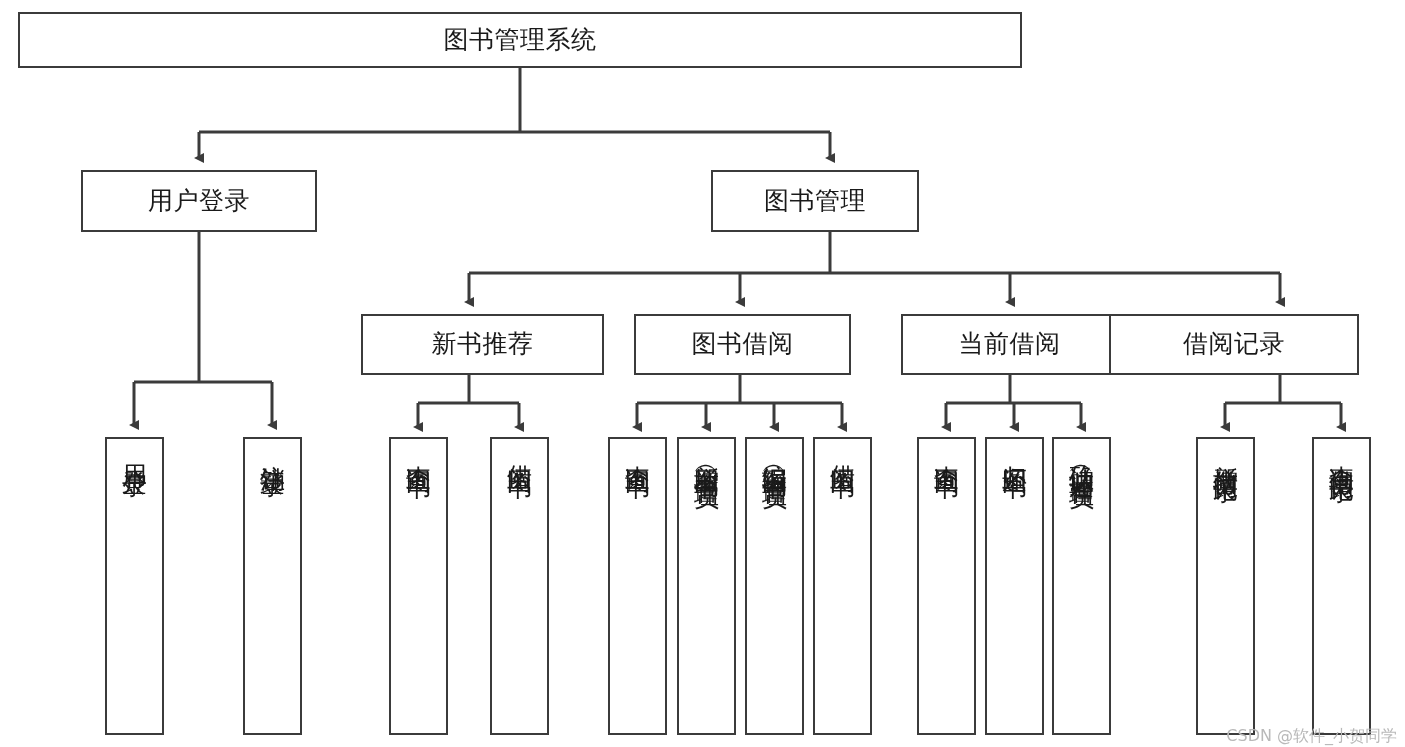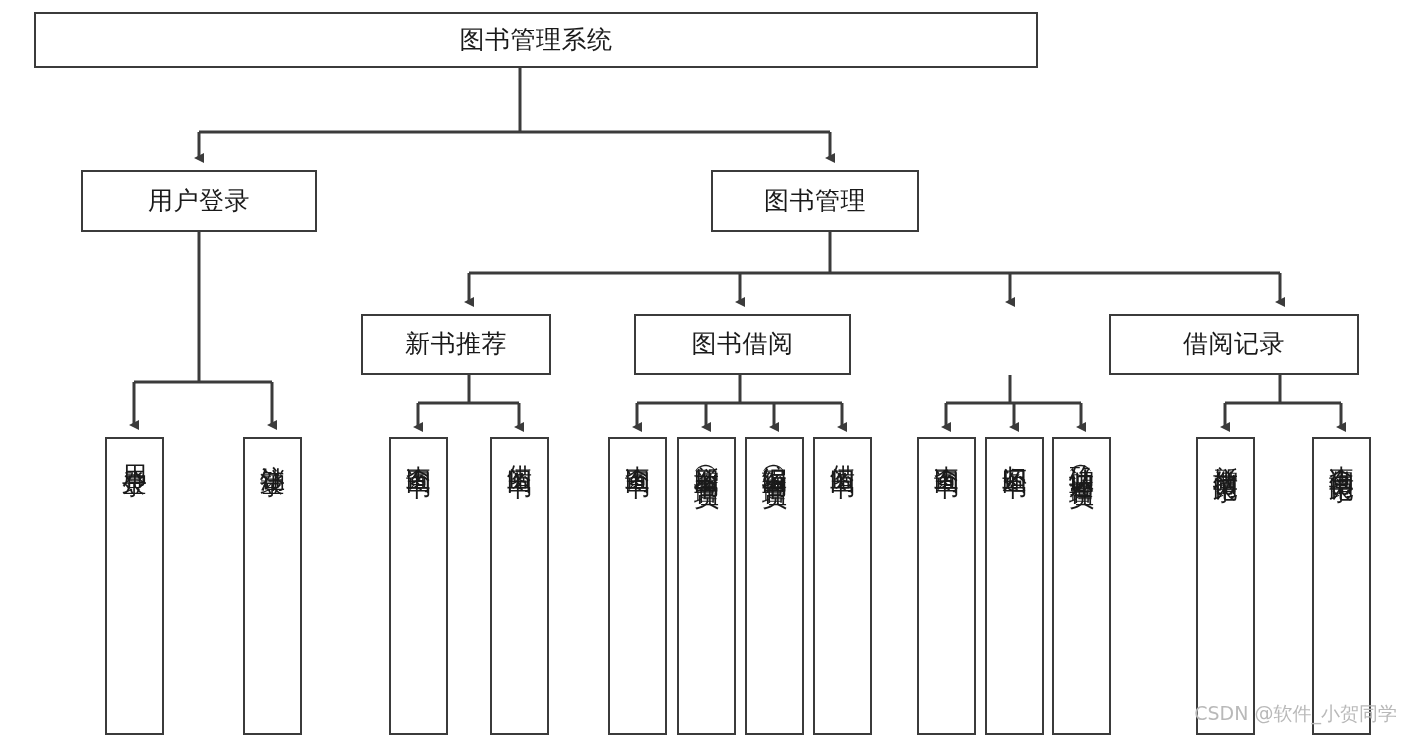--- a/index.html
+++ b/index.html
@@ -53,22 +53,22 @@
   .node.vert .node-label {
     writing-mode: vertical-rl;
     text-orientation: upright;
     font-size: 25px;
     line-height: 1.0;
     letter-spacing: 3px;
   }
   .watermark {
     position: absolute;
     right: 8px;
-    bottom: 20px;
-    font-size: 19px;
+    bottom: 0;
+    font-size: 16px;
     color: #b9b9b9;
     white-space: nowrap;
     user-select: none;
   }
 </style>
 </head>
 <body>
 
 <div id="diagram-root">
 
@@ -118,37 +118,40 @@
       <path d="M1014,403 L1014,427" marker-end="url(#arrow)"></path>
       <path d="M1081,403 L1081,427" marker-end="url(#arrow)"></path>
 
       <path d="M1280,375 L1280,403"></path>
       <path d="M1225,403 L1341,403"></path>
       <path d="M1225,403 L1225,427" marker-end="url(#arrow)"></path>
       <path d="M1341,403 L1341,427" marker-end="url(#arrow)"></path>
     </g>
   </svg>
 
-  <div class="node horiz" style="left:18px; top:12px; width:1004px; height:56px;margin-left:16px;">
+  <div class="node horiz" style="left:18px; top:12px; width:1004px; height:56px;">
     <span class="node-label">图书管理系统</span>
   </div>
 
   <div class="node horiz" style="left:81px; top:170px; width:236px; height:62px;">
     <span class="node-label">用户登录</span>
   </div>
   <div class="node horiz" style="left:711px; top:170px; width:208px; height:62px;">
     <span class="node-label">图书管理</span>
   </div>
 
-  <div class="node horiz" style="left:361px; top:314px; width:190px; height:61px;">
+  <div class="node horiz" style="left:361px; top:314px; width:243px; height:61px;">
     <span class="node-label">新书推荐</span>
   </div>
   <div class="node horiz" style="left:634px; top:314px; width:217px; height:61px;">
     <span class="node-label">图书借阅</span>
   </div>
+  <div class="node horiz" style="left:901px; top:314px; width:217px; height:61px;">
+    <span class="node-label">当前借阅</span>
+  </div>
   <div class="node horiz" style="left:1109px; top:314px; width:250px; height:61px;">
     <span class="node-label">借阅记录</span>
   </div>
 
   <div class="node vert" style="left:105px; top:437px; width:59px; height:298px;">
     <span class="node-label">用户登录</span>
   </div>
   <div class="node vert" style="left:243px; top:437px; width:59px; height:298px;">
     <span class="node-label">注销登录</span>
   </div>

